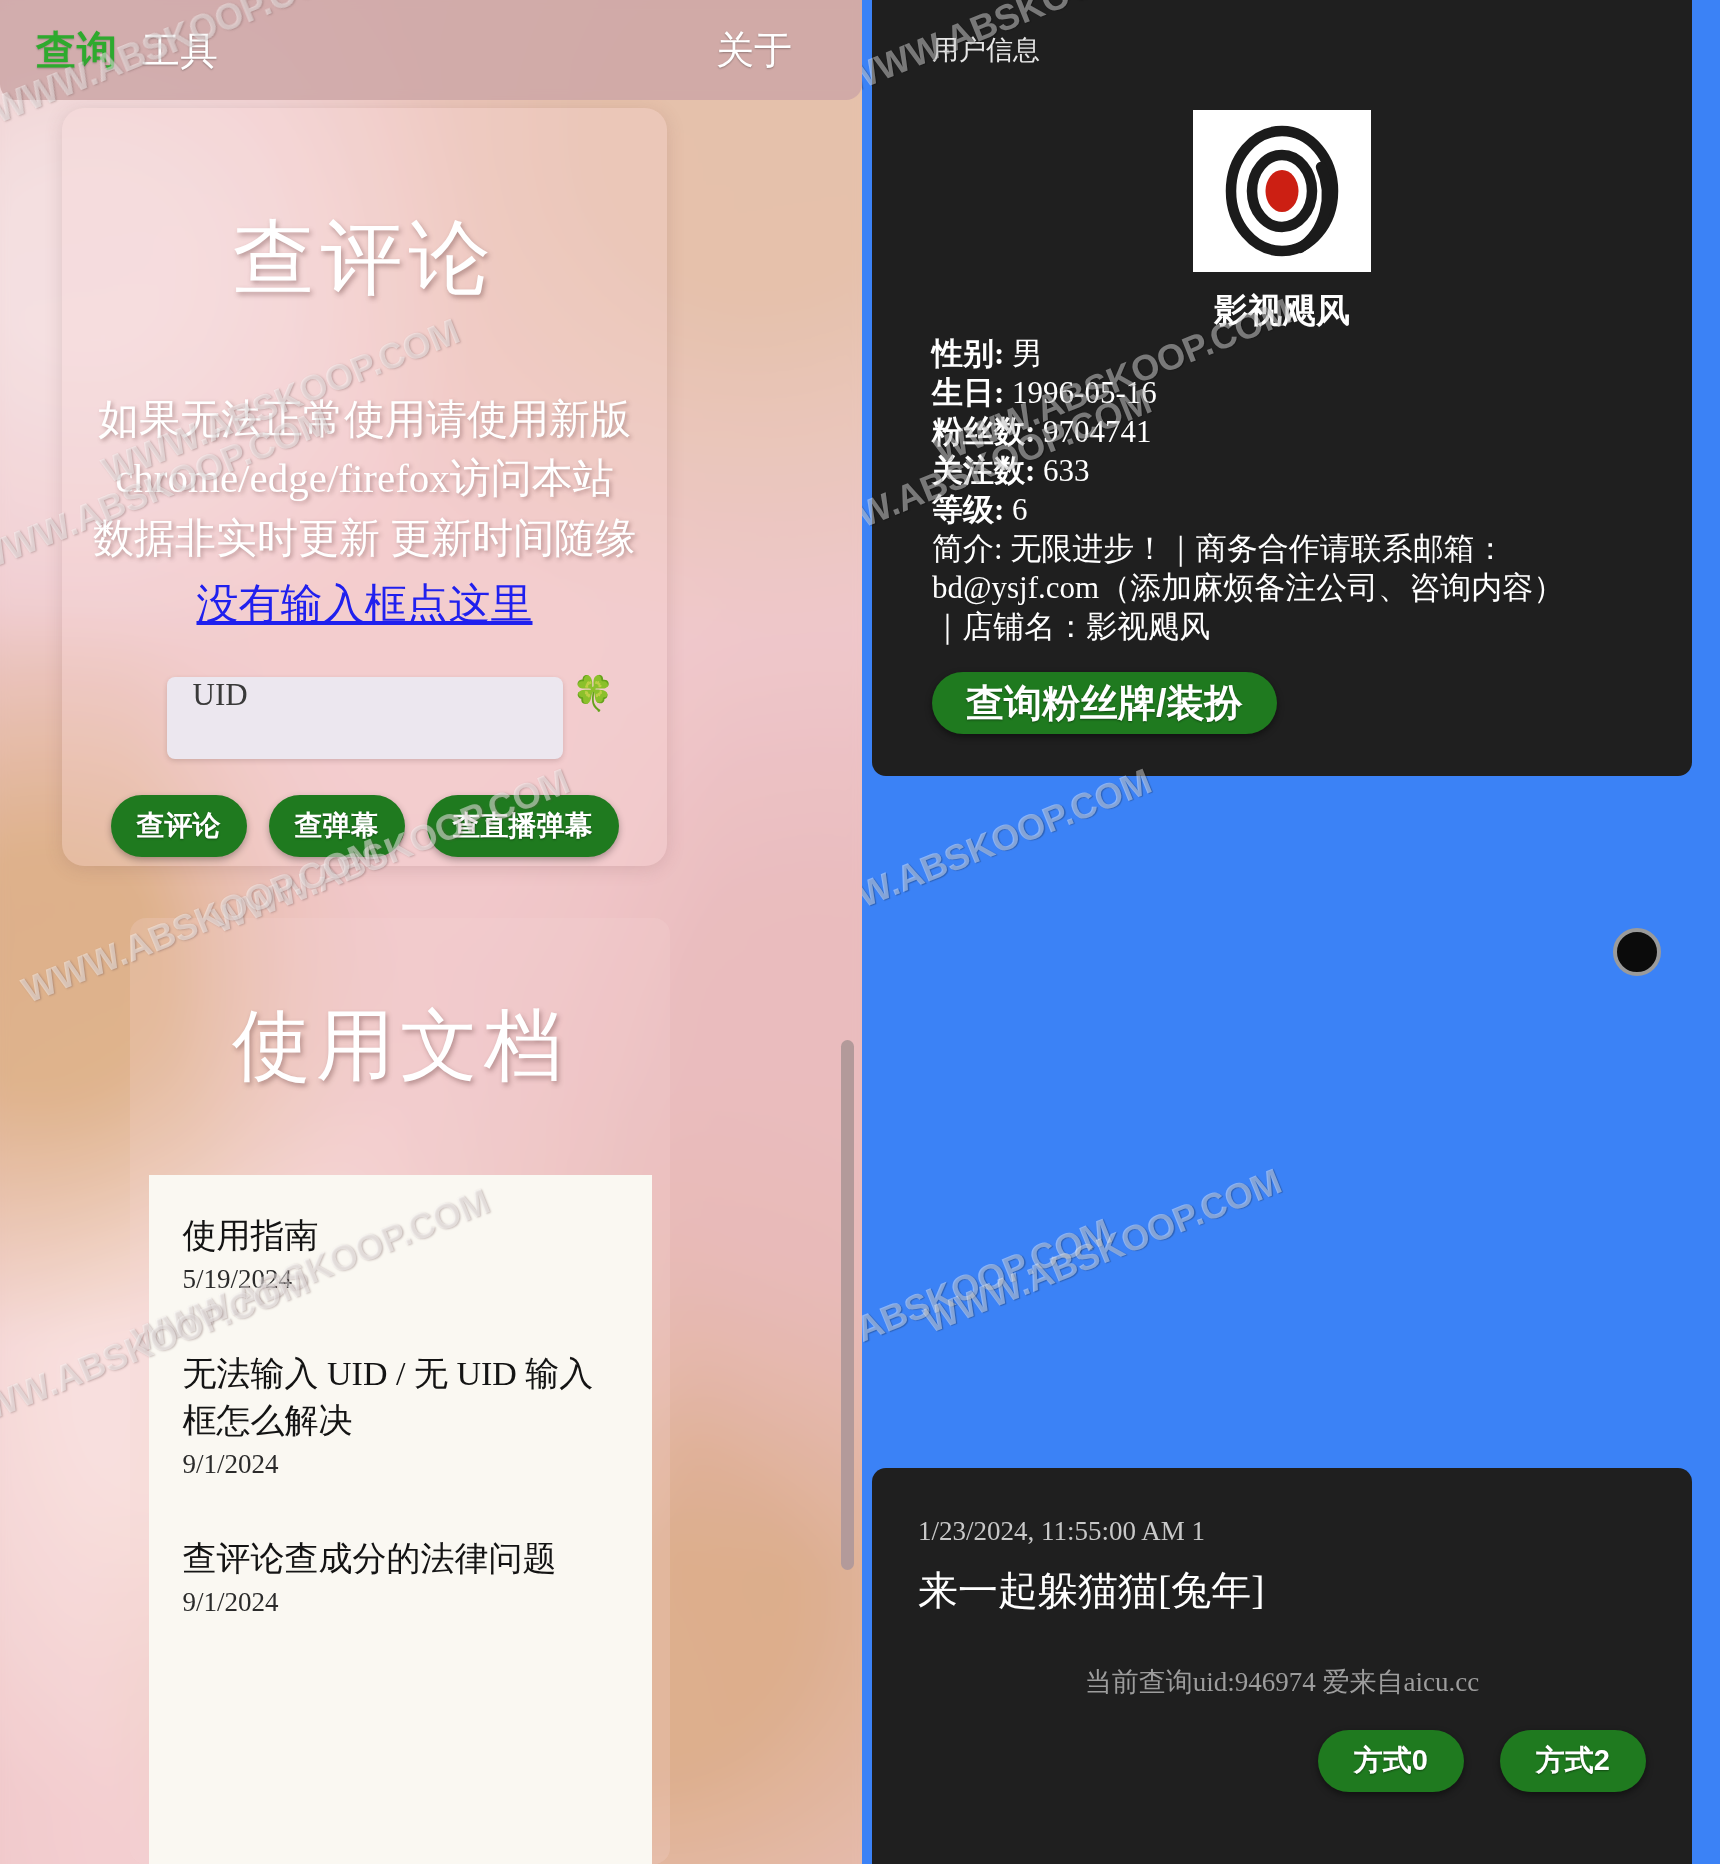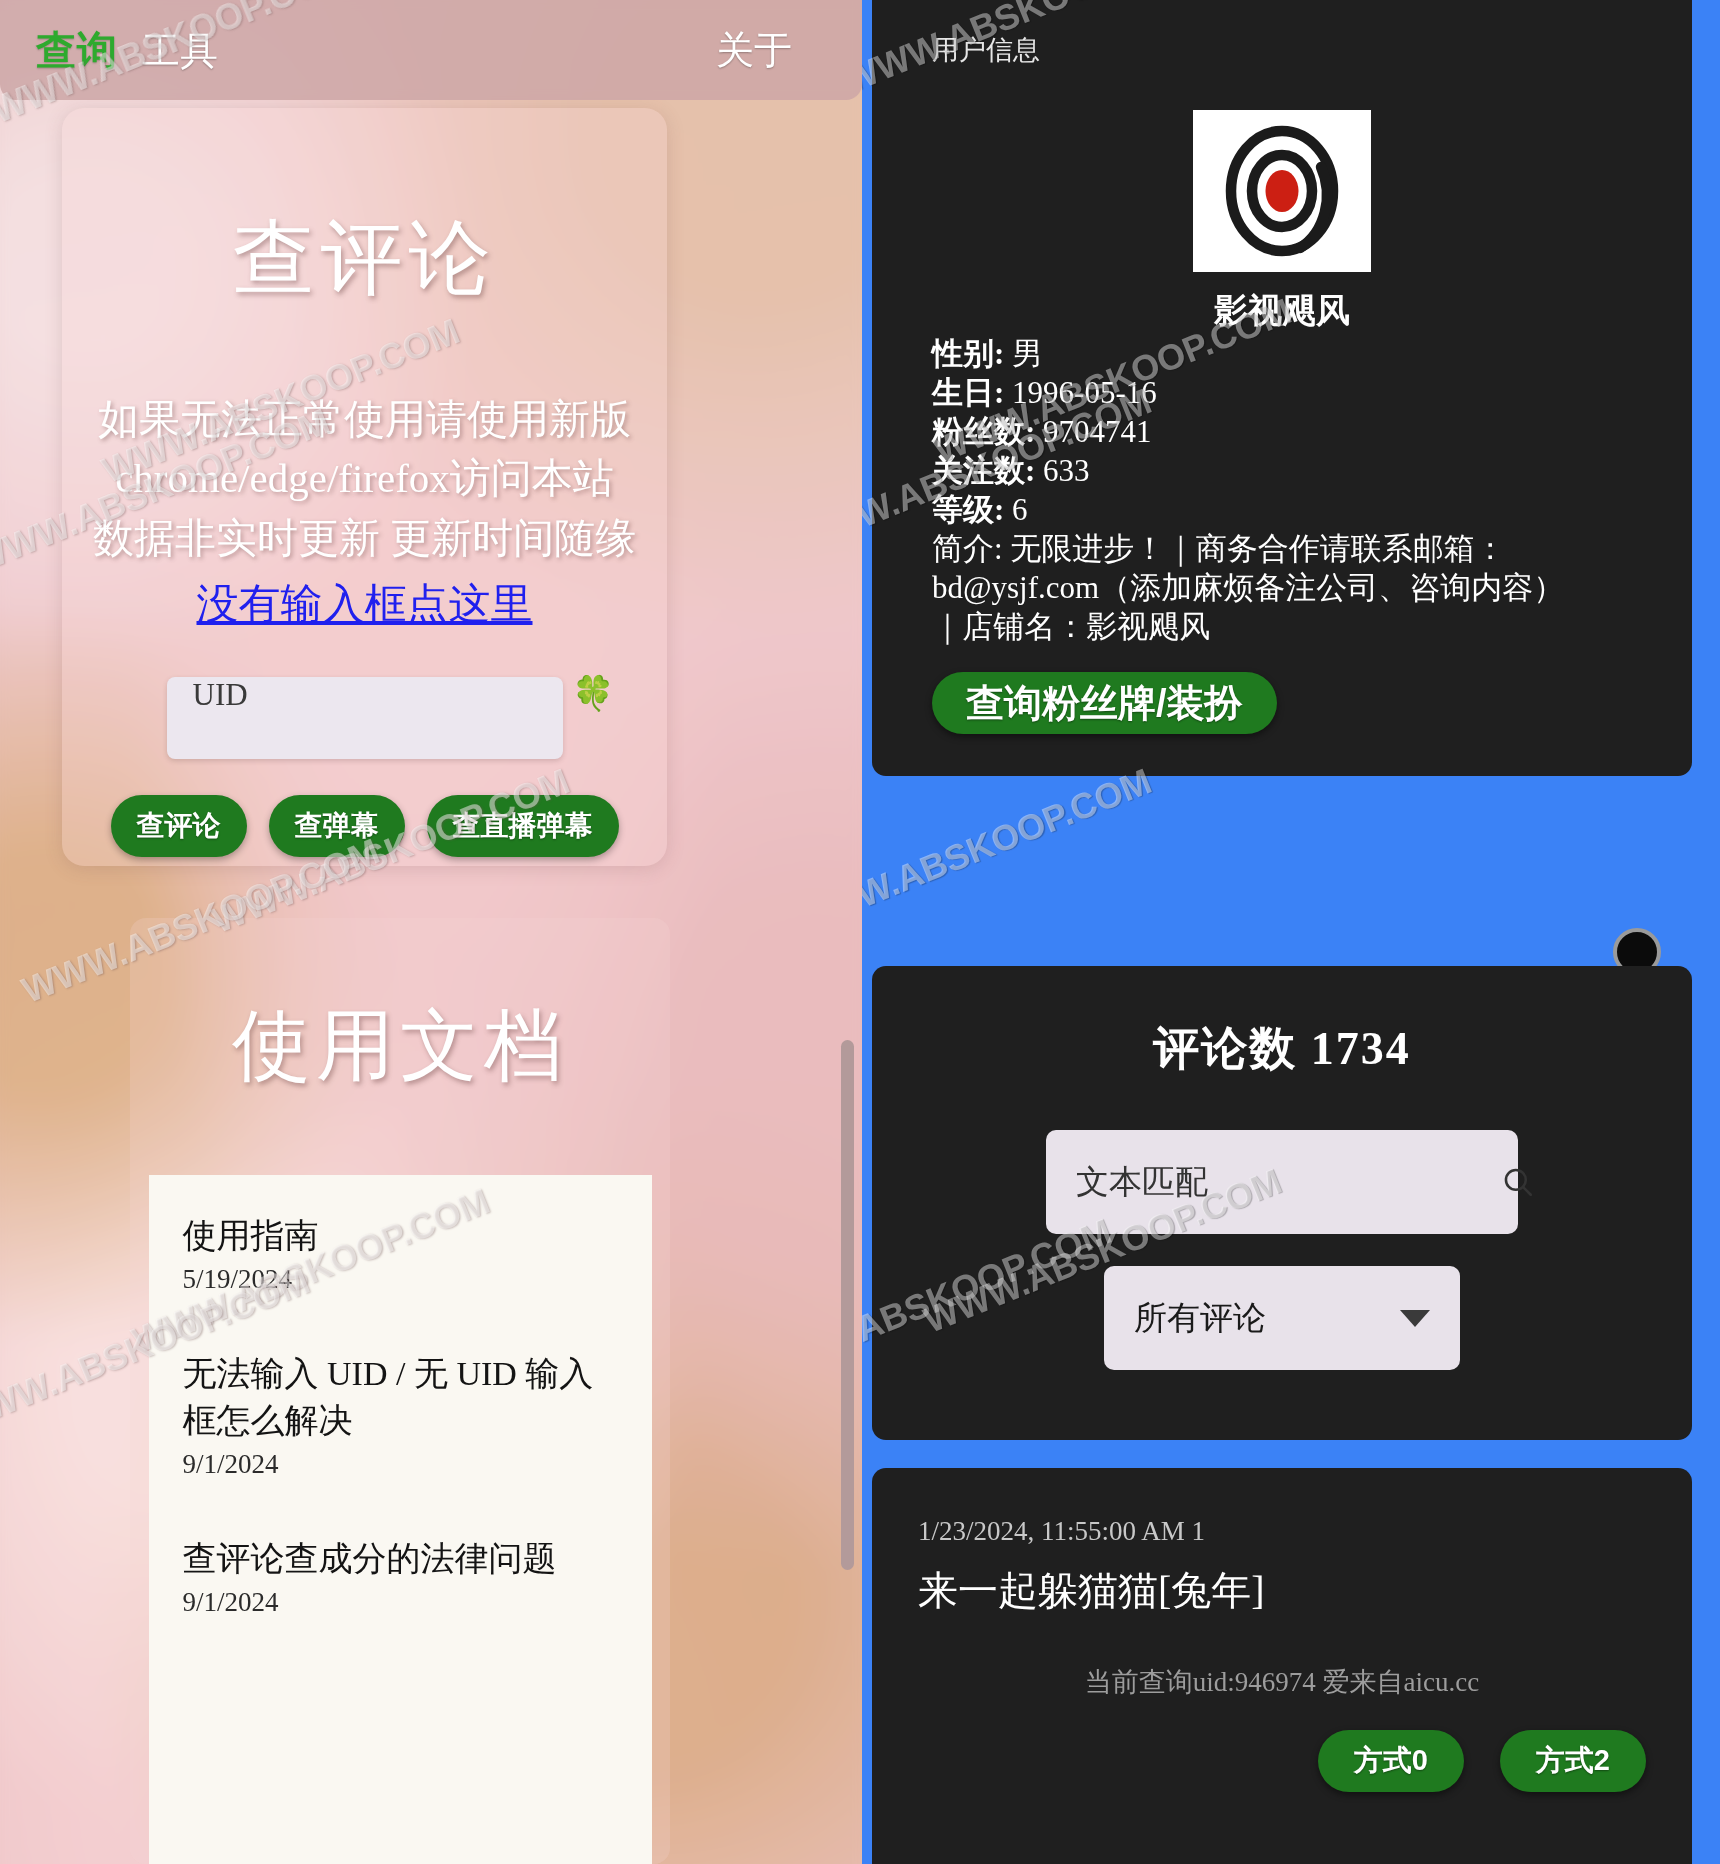--- a/index.html
+++ b/index.html
@@ -355,36 +355,20 @@
         <div class="bio-line">简介: 无限进步！｜商务合作请联系邮箱：</div>
         <div class="bio-line">bd@ysjf.com（添加麻烦备注公司、咨询内容）</div>
         <div class="bio-line">｜店铺名：影视飓风</div>
       </div>
 
       <button class="fans-btn">查询粉丝牌/装扮</button>
     </div>
 
     <div class="spinner"></div>
 
-    <div class="card-dark search-card">
-      <div class="count-title">评论数 1734</div>
-
-      <div class="match-wrap">
-        <input class="match-input" type="text" placeholder="文本匹配" style="">
-        <svg class="mag" viewBox="0 0 24 24" fill="none">
-          <circle cx="10.5" cy="10.5" r="7" stroke="#333" stroke-width="1.8"></circle>
-          <line x1="15.6" y1="15.6" x2="21" y2="21" stroke="#333" stroke-width="1.8" stroke-linecap="round"></line>
-        </svg>
-      </div>
-
-      <div class="select-wrap">
-        <span class="select-text">所有评论</span>
-        <span class="caret"></span>
-      </div>
-    </div>
 
     <div class="card-dark comment-card">
       <div class="c-time">1/23/2024, 11:55:00 AM 1</div>
       <div class="c-text">来一起躲猫猫[兔年]</div>
       <div class="c-foot">当前查询uid:946974 爱来自aicu.cc</div>
       <div class="c-btns">
         <button class="c-btn">方式0</button>
         <button class="c-btn">方式2</button>
       </div>
     </div>

